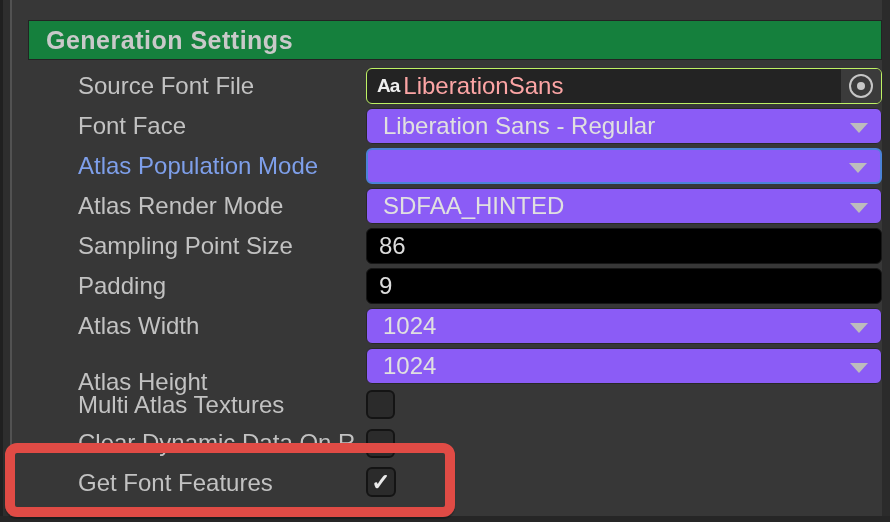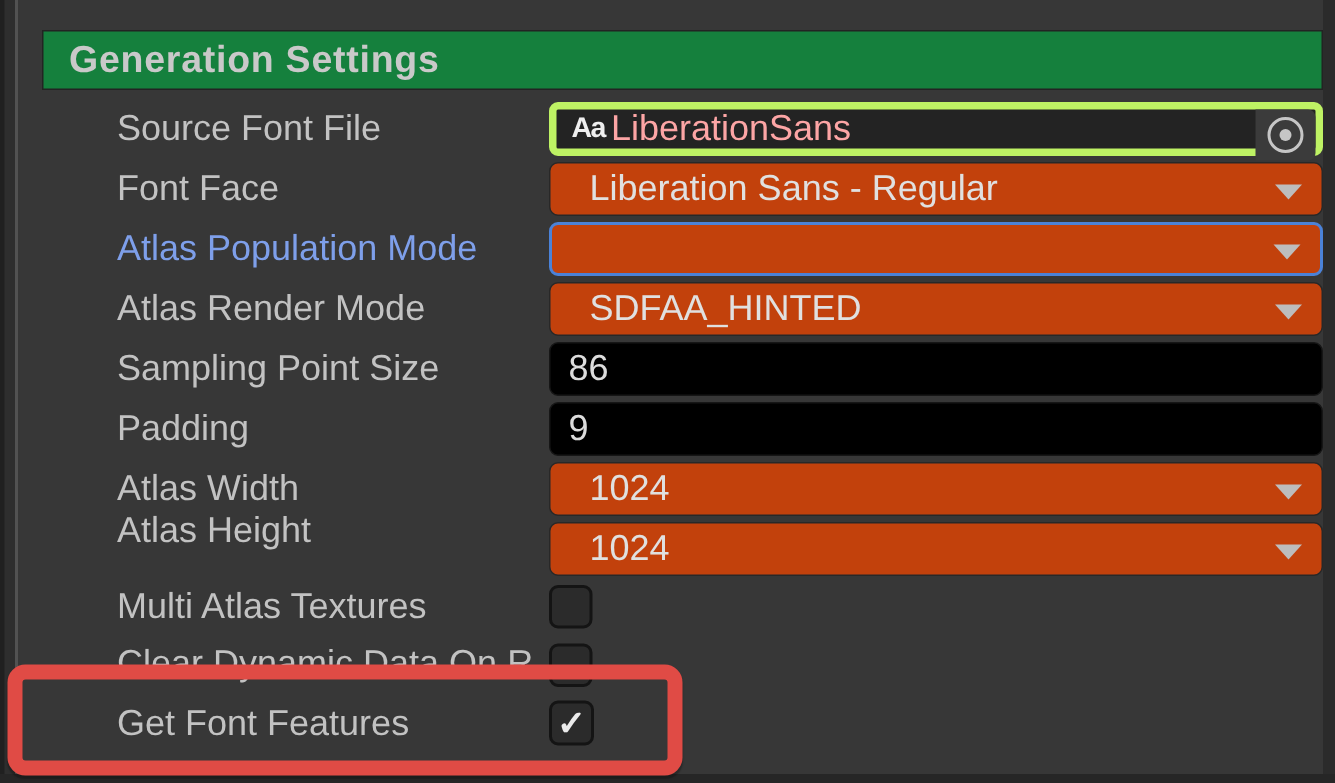--- a/index.html
+++ b/index.html
@@ -35,42 +35,42 @@
   }
   .row-label.blue{color:#7e9fea;}
   .cb-label{height:32px;line-height:32px;}
 
   .field{
     position:absolute;left:366px;width:516px;height:36px;box-sizing:border-box;
     font-size:24px;color:#e0e0e0;
   }
   
   .objfield{
-    background:#232323;border:5px solid #bef264;border-radius:6px;
+    background:#232323;border:1px solid #bef264;border-radius:6px;
     display:flex;align-items:center;padding-left:10px;
   }
   .objfield .aa-icon{
     font-weight:bold;font-size:19px;color:#efefef;margin-right:4px;letter-spacing:-1px;
   }
   .objfield .obj-value{color:#fca5a5;}
   .picker-btn{
     position:absolute;right:0;top:0;width:40px;height:34px;
     background:#3b3b3b;border-radius:0 5px 5px 0;
     display:flex;align-items:center;justify-content:center;cursor:pointer;
   }
   .circle-icon{width:20px;height:20px;border:2px solid #c6c6c6;border-radius:50%;position:relative;}
   .circle-icon::after{
     content:"";position:absolute;width:8px;height:8px;background:#c6c6c6;border-radius:50%;
     left:6px;top:6px;
   }
 
   
   .dropdown{
-    background:#c2410c;border:1px solid #282828;border-radius:6px;
-    line-height:33px;padding-left:26px;cursor:pointer;
+    background:#8b5cf6;border:1px solid #282828;border-radius:6px;
+    line-height:33px;padding-left:16px;cursor:pointer;
   }
   .dropdown.focused{border:2px solid #4b82d8;line-height:31px;}
   .dd-arrow{
     position:absolute;right:13px;top:14px;width:0;height:0;
     border-left:9px solid transparent;border-right:9px solid transparent;
     border-top:10px solid #bdbdbd;
   }
   .dropdown.focused .dd-arrow{top:13px;}
 
   
@@ -136,21 +136,21 @@
 
 <div class="row-label" style="top:268px">Padding</div>
 <input class="num-input" style="position: absolute; top: 268px; left: 366px;" value="9">
 
 <div class="row-label" style="top:308px">Atlas Width</div>
 <div class="field dropdown" style="top:308px">
   <span>1024</span>
   <span class="dd-arrow"></span>
 </div>
 
-<div class="row-label" style="top:336px">Atlas Height</div>
+<div class="row-label" style="top:364px">Atlas Height</div>
 <div class="field dropdown" style="top:348px">
   <span>1024</span>
   <span class="dd-arrow"></span>
 </div>
 
 <div class="row-label cb-label" style="top:389px">Multi Atlas Textures</div>
 <div class="checkbox" style="top:390px"></div>
 
 <div class="row-label cb-label" style="top:427px">Clear Dynamic Data On R</div>
 <div class="checkbox" style="top:429px"></div>

